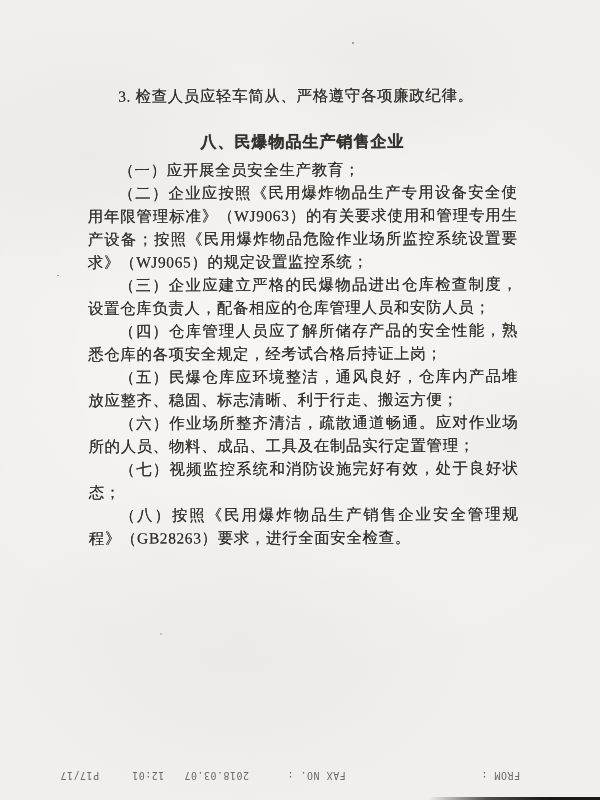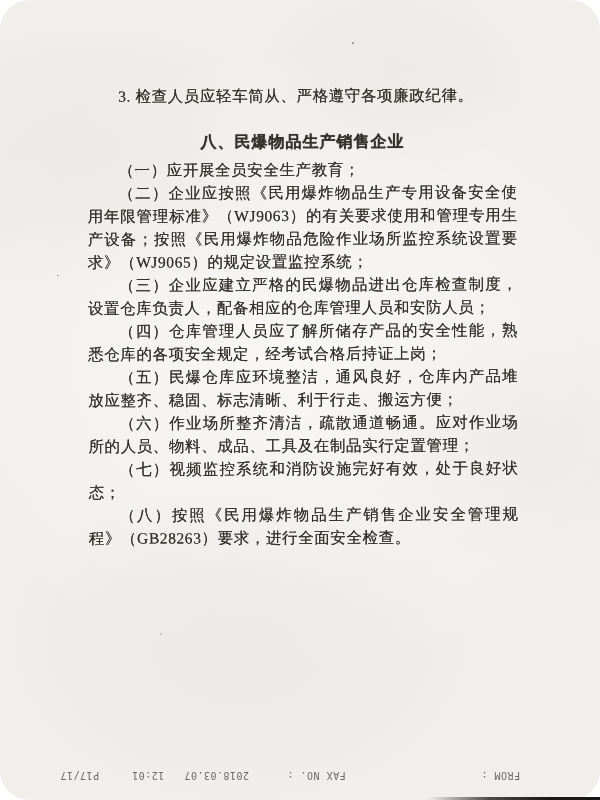--- a/index.html
+++ b/index.html
@@ -15,21 +15,20 @@
     height: 800px;
     background-color: #f1efec;
     background-image:
       radial-gradient(ellipse 300px 200px at 15% 20%, rgba(120,115,108,0.05), rgba(0,0,0,0) 70%),
       radial-gradient(ellipse 260px 180px at 85% 55%, rgba(120,115,108,0.045), rgba(0,0,0,0) 70%),
       radial-gradient(ellipse 340px 240px at 40% 80%, rgba(120,115,108,0.05), rgba(0,0,0,0) 70%),
       radial-gradient(ellipse 200px 150px at 65% 10%, rgba(120,115,108,0.04), rgba(0,0,0,0) 70%),
       radial-gradient(ellipse 500px 400px at 50% 45%, rgba(255,255,255,0.5), rgba(0,0,0,0) 80%);
     font-family: "Liberation Serif", "DejaVu Serif", serif;
     color: #34312d;
-    border-radius: 29px;
   }
   .content {
     position: absolute;
     left: 88px;
     top: 84px;
     width: 430px;
     transform: rotate(-0.2deg);
   }
   .body-text {
     font-size: 15.5px;

